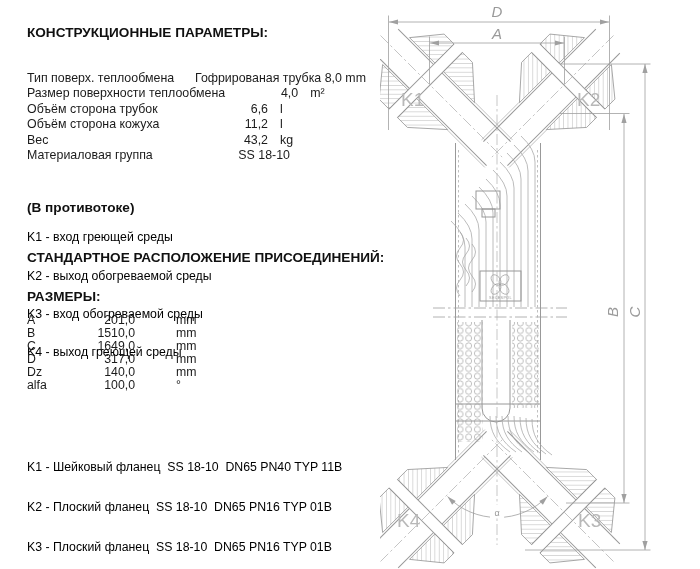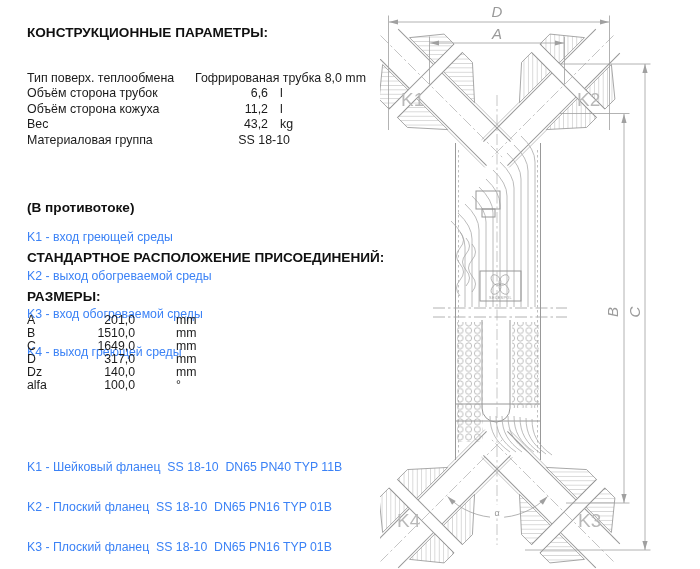--- a/index.html
+++ b/index.html
@@ -13,21 +13,21 @@
   .row .v{flex:0 0 73px;text-align:right;white-space:pre;}
   .row .u{flex:1;padding-left:12px;white-space:pre;}
   .row.wide .v{flex:1;padding-right:12px;}
   .row.wide2 .v{flex:1;padding-right:55px;}
   .dtbl{position:absolute;left:27px;width:200px;color:#1b1b1b;}
   .drow{display:flex;font-size:12.3px;line-height:13px;}
   .drow .n{flex:0 0 50px;white-space:pre;}
   .drow .v{flex:0 0 58px;text-align:right;white-space:pre;}
   .drow .u{flex:1;padding-left:13px;white-space:pre;margin-left:28px;}
   .list{position:absolute;left:27px;font-size:12.3px;line-height:12.7px;
-        white-space:pre;color:#3b82f6;}
+        white-space:pre;color:#000000;}
   .list.types{line-height:13.2px;}
   svg{position:absolute;left:380px;top:0;}
   svg .ln{stroke:#989898;stroke-width:1;fill:none;}
   svg .ln2{stroke:#ababab;stroke-width:.7;fill:none;}
   svg .hp{fill:url(#hatch);stroke:#989898;stroke-width:.8;}
   svg .cl{stroke:#b0b0b0;stroke-width:.7;fill:none;stroke-dasharray:11 3 2.5 3;}
   svg .dim{stroke:#a0a0a0;stroke-width:.8;fill:none;}
   svg .dimf{fill:#a0a0a0;stroke:none;}
   svg .dimt{fill:#9a9a9a;font-size:15px;font-style:italic;font-family:"Liberation Sans",sans-serif;}
   svg .kt{fill:#b8b8b8;font-size:19px;font-family:"Liberation Sans",sans-serif;}
@@ -42,20 +42,25 @@
 <body>
 
 <div class="page">
 
   <div class="h" style="top:19px;margin-top:6px;">КОНСТРУКЦИОННЫЕ ПАРАМЕТРЫ:</div>
 
   <div class="tbl" style="top:51px;margin-top:20px;">
     <div class="row wide">
       <span class="n">Тип поверх. теплообмена</span>
       <span class="v">Гофрированая трубка 8,0 mm</span>
+    </div>
+    <div class="row">
+      <span class="n">Размер поверхности теплообмена</span>
+      <span class="v">4,0</span>
+      <span class="u">m²</span>
     </div>
     <div class="row">
       <span class="n">Объём сторона трубок</span>
       <span class="v">6,6</span>
       <span class="u">l</span>
     </div>
     <div class="row">
       <span class="n">Объём сторона кожуха</span>
       <span class="v">11,2</span>
       <span class="u">l</span>

